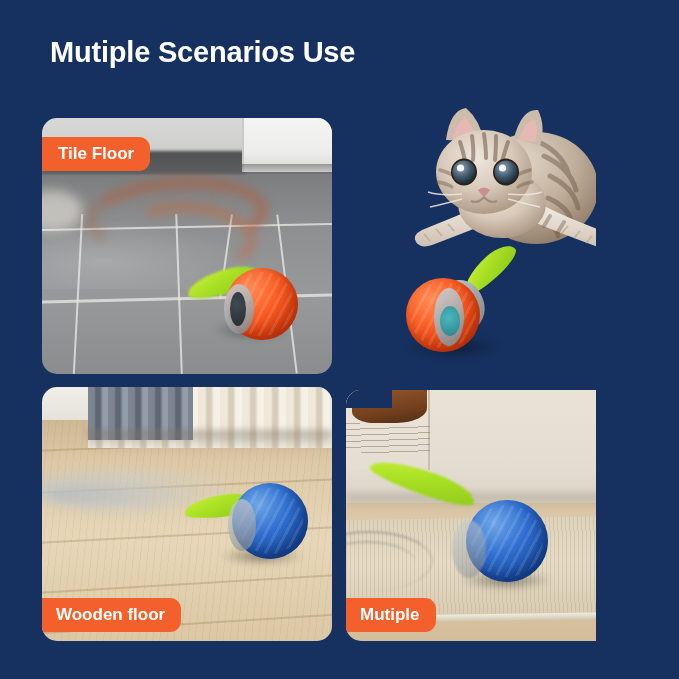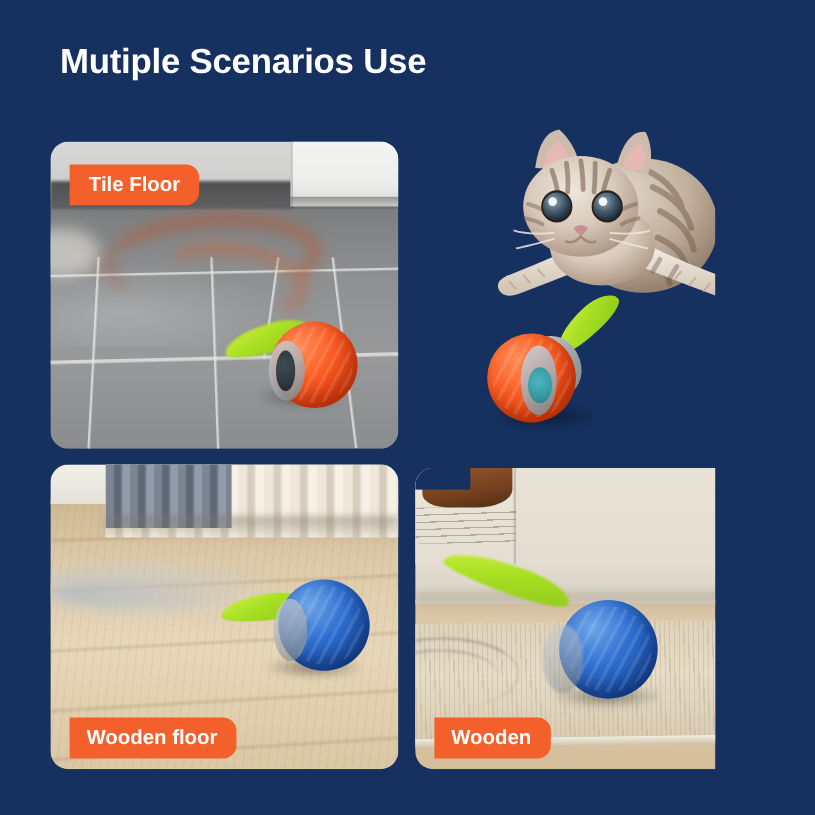--- a/index.html
+++ b/index.html
@@ -59,21 +59,20 @@
     position: absolute;
     background: #f4602c;
     color: #ffffff;
     font-size: 17px;
     font-weight: bold;
     padding: 7px 16px 8px 16px;
     border-radius: 0 11px 11px 0;
     white-space: nowrap;
     z-index: 6;
     line-height: 1.12;
-    margin-left: 16px;
   }
   .badge-top    { left: 0;  top: 19px; }
   .badge-bottom { left: 0;  bottom: 9px; padding-left: 14px; }
 
   
   .tile-wall {
     position: absolute;
     left: 0; top: 0; right: 0; height: 22%;
     background: linear-gradient(180deg, #d8d8d6 0%, #cfcfcd 55%, #6d6f70 100%);
   }
@@ -478,21 +477,21 @@
 
       <div class="ball-wrap" style="left:92px; top:108px; width:120px; height:92px;">
         <div class="ball-shadow" style="left:22px; top:72px; width:92px; height:20px;"></div>
         <div class="tail" style="left:-70px; top:-28px; width:110px; height:24px; transform:rotate(20deg); filter:blur(0.8px);"></div>
         <div class="ball ball-blue" style="left:28px; top:2px; width:82px; height:82px;">
           <div class="ball-stripes"></div>
         </div>
         <div class="ball-ring" style="left:14px; top:22px; width:34px; height:58px; border-radius:50%; opacity:.55; filter:blur(1.2px);"></div>
       </div>
     </div>
-    <div class="badge badge-bottom">Wooden</div>
+    <div class="badge badge-bottom">Mutiple</div>
   </div>
 
   <div class="kitten-wrap">
     <svg class="kitten-svg" viewBox="0 0 250 200">
       <defs>
         <radialGradient id="furG" cx="42%" cy="34%" r="72%">
           <stop offset="0%" stop-color="#efe6dc"></stop>
           <stop offset="52%" stop-color="#d8c9ba"></stop>
           <stop offset="100%" stop-color="#a8927e"></stop>
         </radialGradient>

